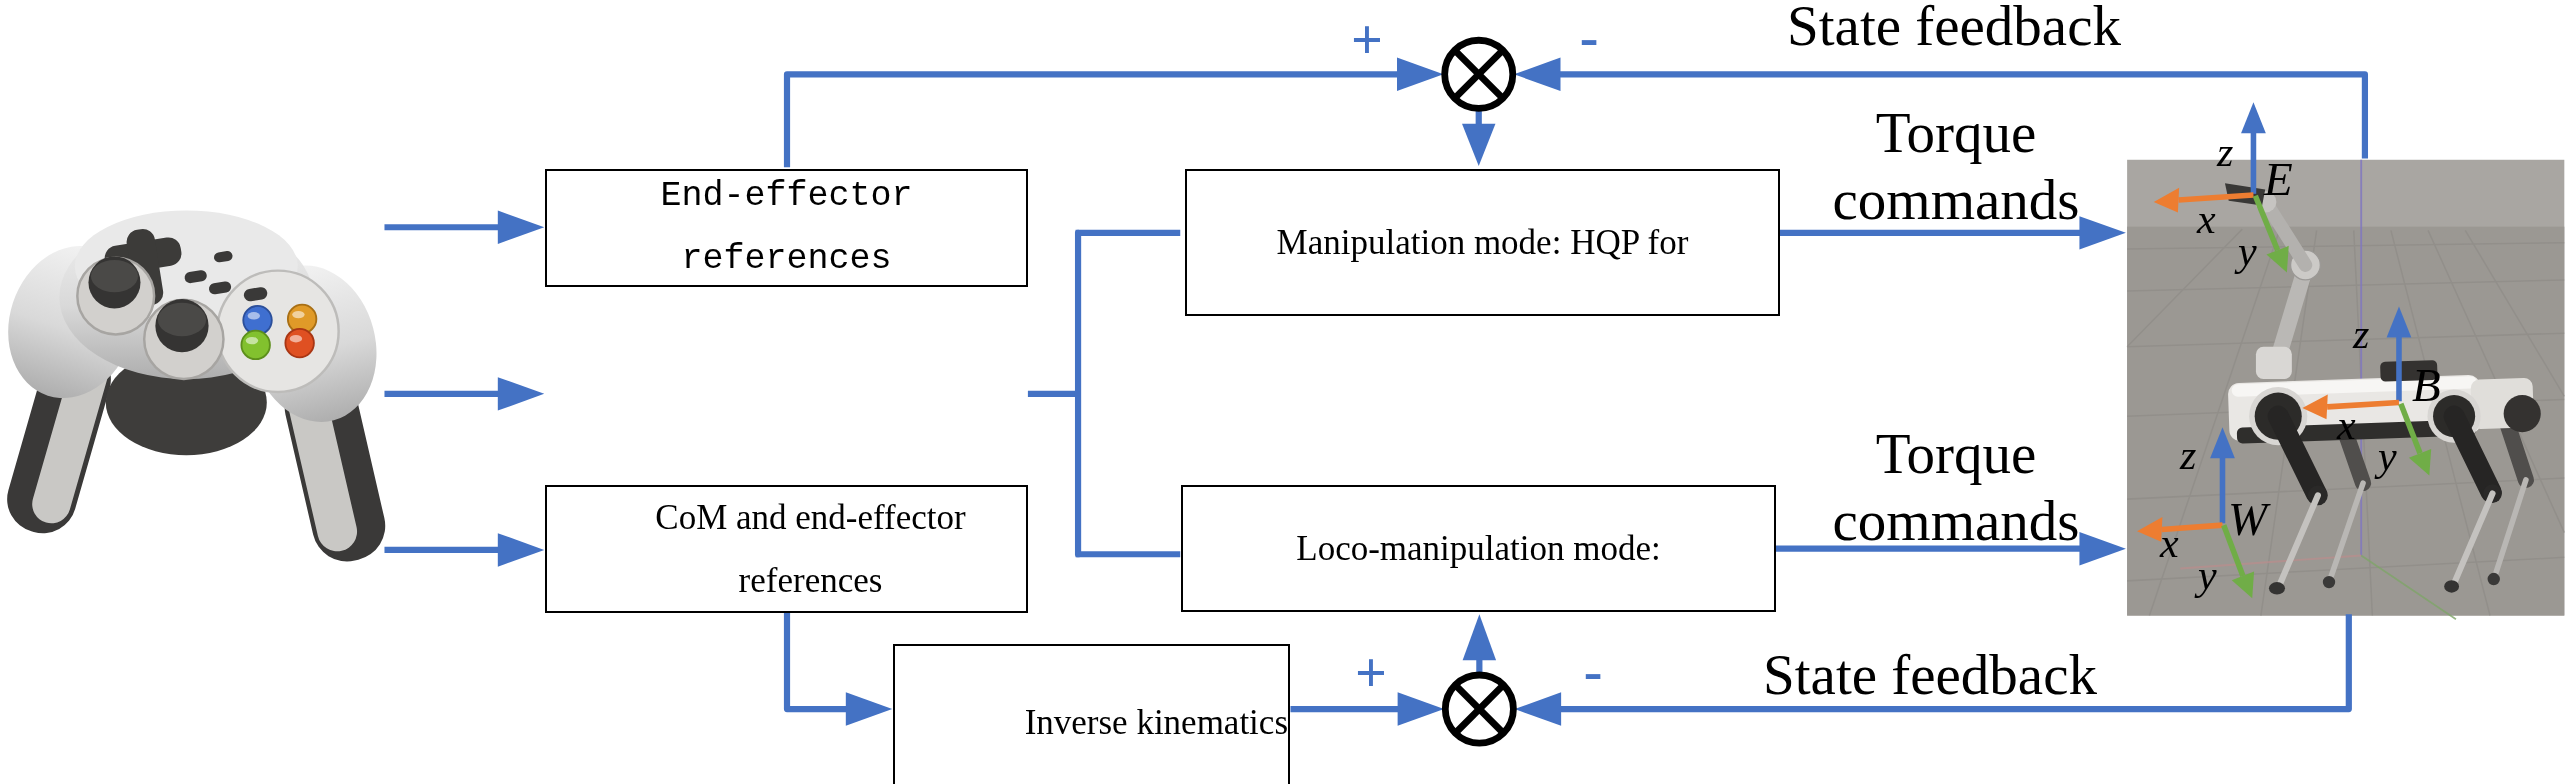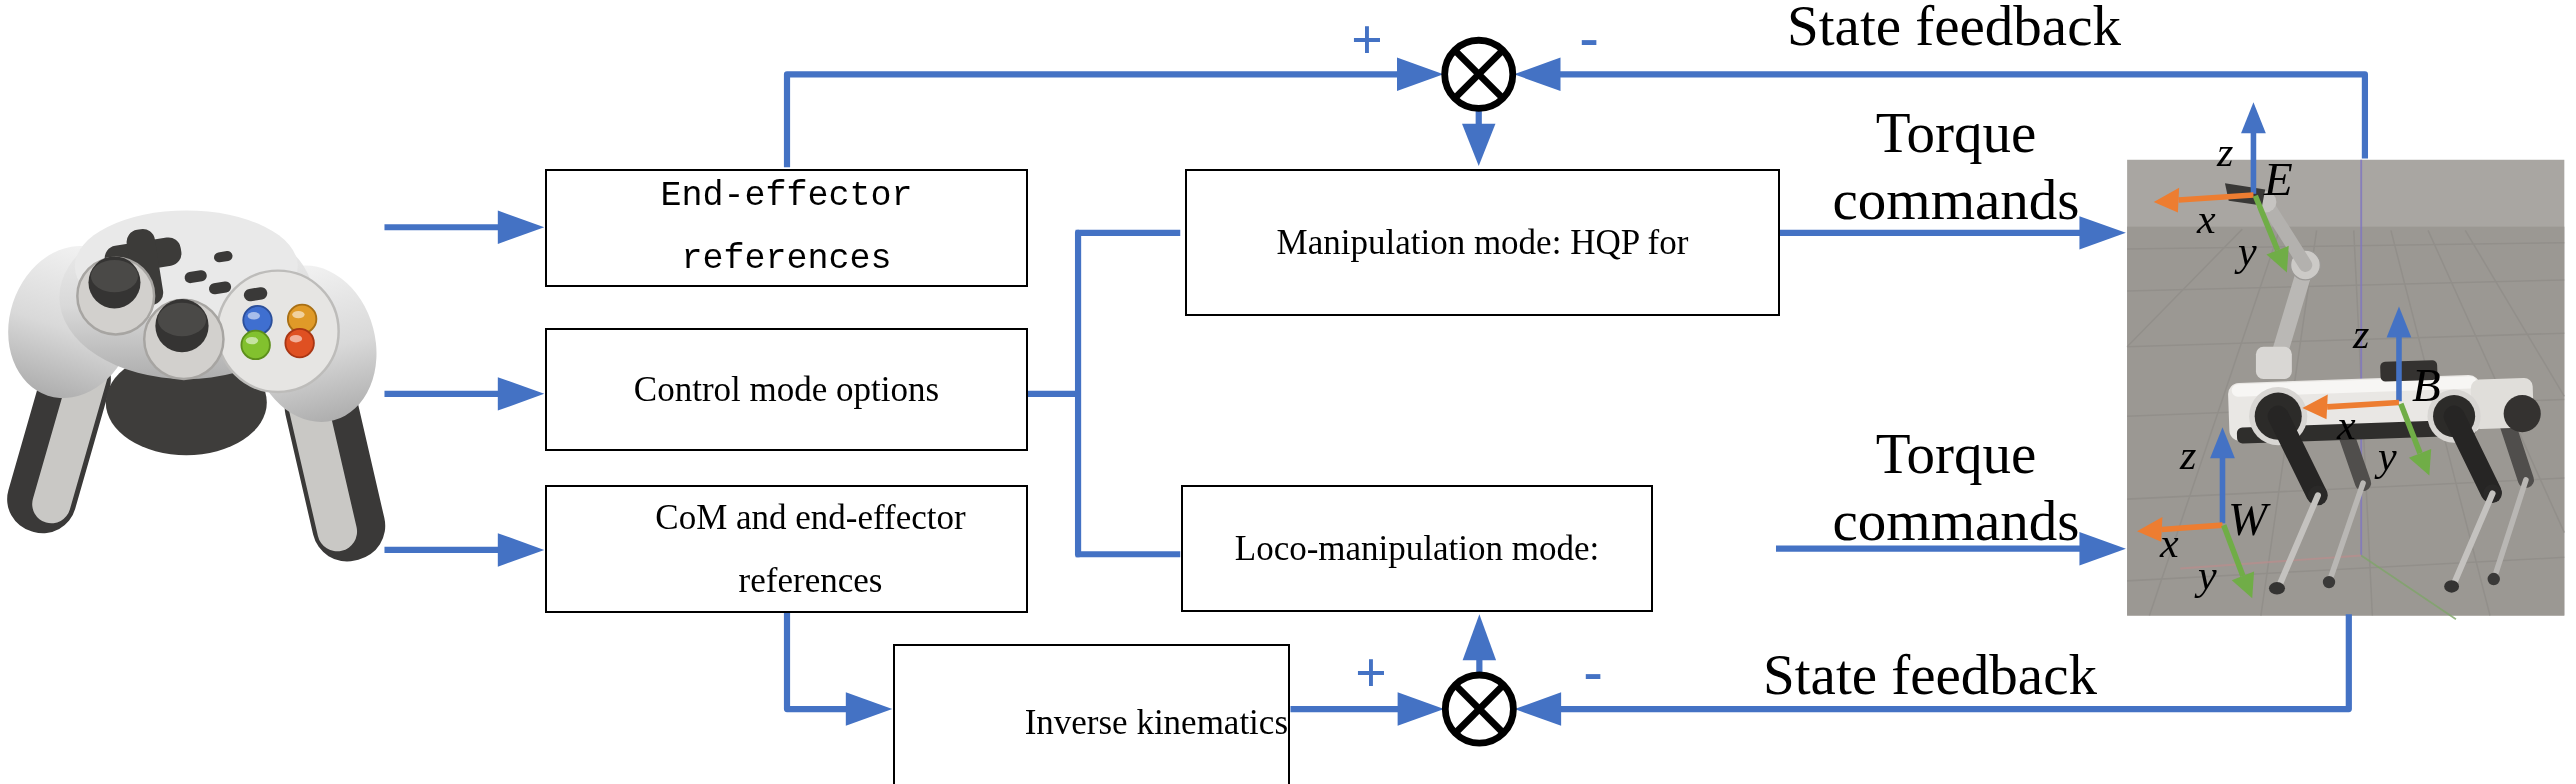--- a/index.html
+++ b/index.html
@@ -223,30 +223,27 @@
   <g stroke="#000" stroke-width="11" fill="#fff">
     <circle cx="2388" cy="1145" r="55"></circle>
     <line x1="2349" y1="1106" x2="2427" y2="1184"></line>
     <line x1="2427" y1="1106" x2="2349" y2="1184"></line>
   </g>
 </svg>
 
 <div class="box" style="left:545px;top:169px;width:483px;height:118px;font-family:Liberation Mono, monospace;">
   <span>End-effector references</span>
 </div>
-<div class="box" style="left:545px;top:328px;width:483px;height:123px;">
-  <span>Control mode options</span>
-</div>
 <div class="box" style="left:545px;top:485px;width:483px;height:128px;padding-left:48px;">
   <span><span>CoM and end-effector</span><br><span>references</span></span>
 </div>
 <div class="box" style="left:1162px;top:169px;width:595px;height:147px;margin-left:23px;">
   <span><span>Manipulation mode: HQP for</span><br></span>
 </div>
-<div class="box" style="left:1181px;top:485px;width:472px;height:127px;">
+<div class="box" style="left:1181px;top:485px;width:595px;height:127px;">
   <span><span>Loco-manipulation mode:</span><br></span>
 </div>
 <div class="box" style="left:893px;top:644px;width:397px;height:157px;justify-content:flex-end;">
   <span>Inverse kinematics</span>
 </div>
 
 <div class="lbl lbl-big" style="left:1728px;top:-7.4px;width:452px;">State feedback</div>
 <div class="lbl lbl-big" style="left:1704px;top:642px;width:452px;">State feedback</div>
 
 <div class="lbl lbl-big" style="left:1739px;top:100px;width:434px;">

